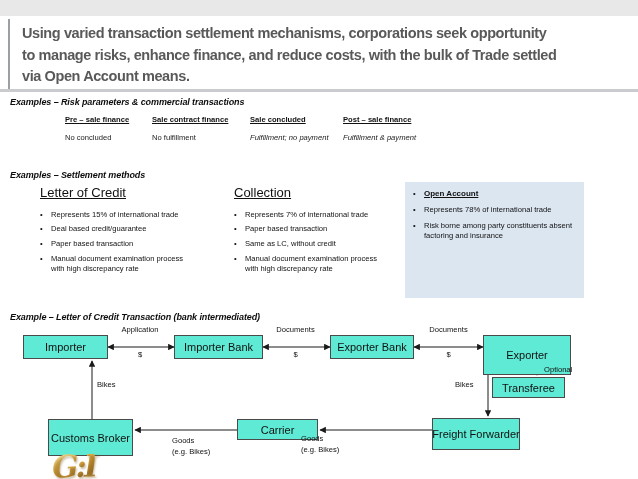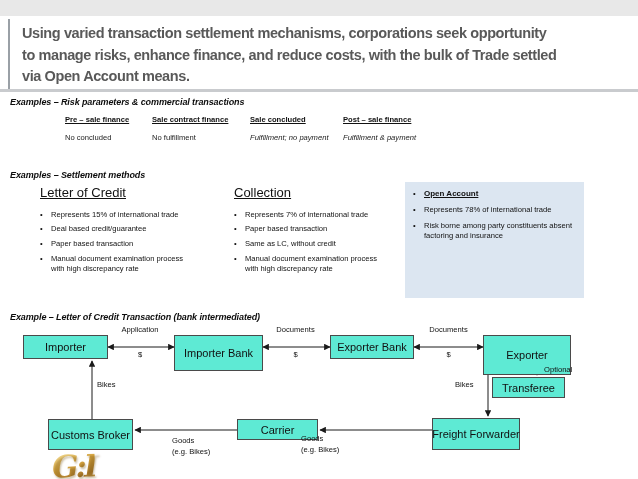--- a/index.html
+++ b/index.html
@@ -31,25 +31,25 @@
   .bullet .dot{flex:none;width:11px;font-size:7.6px;}
   .bullet .btxt{flex:1;}
   #col-loc{left:40px;width:150px;}
   #col-collection{left:234px;width:150px;}
   #col-oa{left:405px;top:166px;width:179px;height:116px;background:#dce6f1;padding:7px 6px 6px 8px;box-sizing:border-box;}
   #col-oa .method-header-inline{font-weight:bold;text-decoration:underline;font-size:8px;}
   #col-oa .bullet{margin-bottom:6px;}
   
   .dbox{position:absolute;border:1.5px solid #4a4a4a;background:#5eead4;display:flex;align-items:center;justify-content:center;font-size:11px;color:#111;box-sizing:border-box;white-space:nowrap;}
   #b-importer{left:23px;top:319px;width:85px;height:24px;}
-  #b-importer-bank{left:174px;top:319px;width:89px;height:36px;}
+  #b-importer-bank{left:174px;top:319px;width:89px;height:24px;}
   #b-exporter-bank{left:330px;top:319px;width:84px;height:24px;}
   #b-exporter{left:483px;top:319px;width:88px;height:40px;}
   #b-transferee{left:492px;top:361px;width:73px;height:21px;}
-  #b-customs{left:48px;top:403px;width:85px;height:31px;}
+  #b-customs{left:48px;top:403px;width:85px;height:37px;}
   #b-carrier{left:237px;top:403px;width:81px;height:21px;}
   #b-freight{left:432px;top:402px;width:88px;height:32px;}
   .dlabel{position:absolute;font-size:7.6px;color:#111;white-space:nowrap;}
   .dlabel.center{text-align:center;}
   #l-application{left:106px;top:309px;width:68px;}
   #l-dollar1{left:106px;top:334px;width:68px;}
   #l-documents1{left:261px;top:309px;width:69px;}
   #l-dollar2{left:261px;top:334px;width:69px;}
   #l-documents2{left:414px;top:309px;width:69px;}
   #l-dollar3{left:414px;top:334px;width:69px;}

